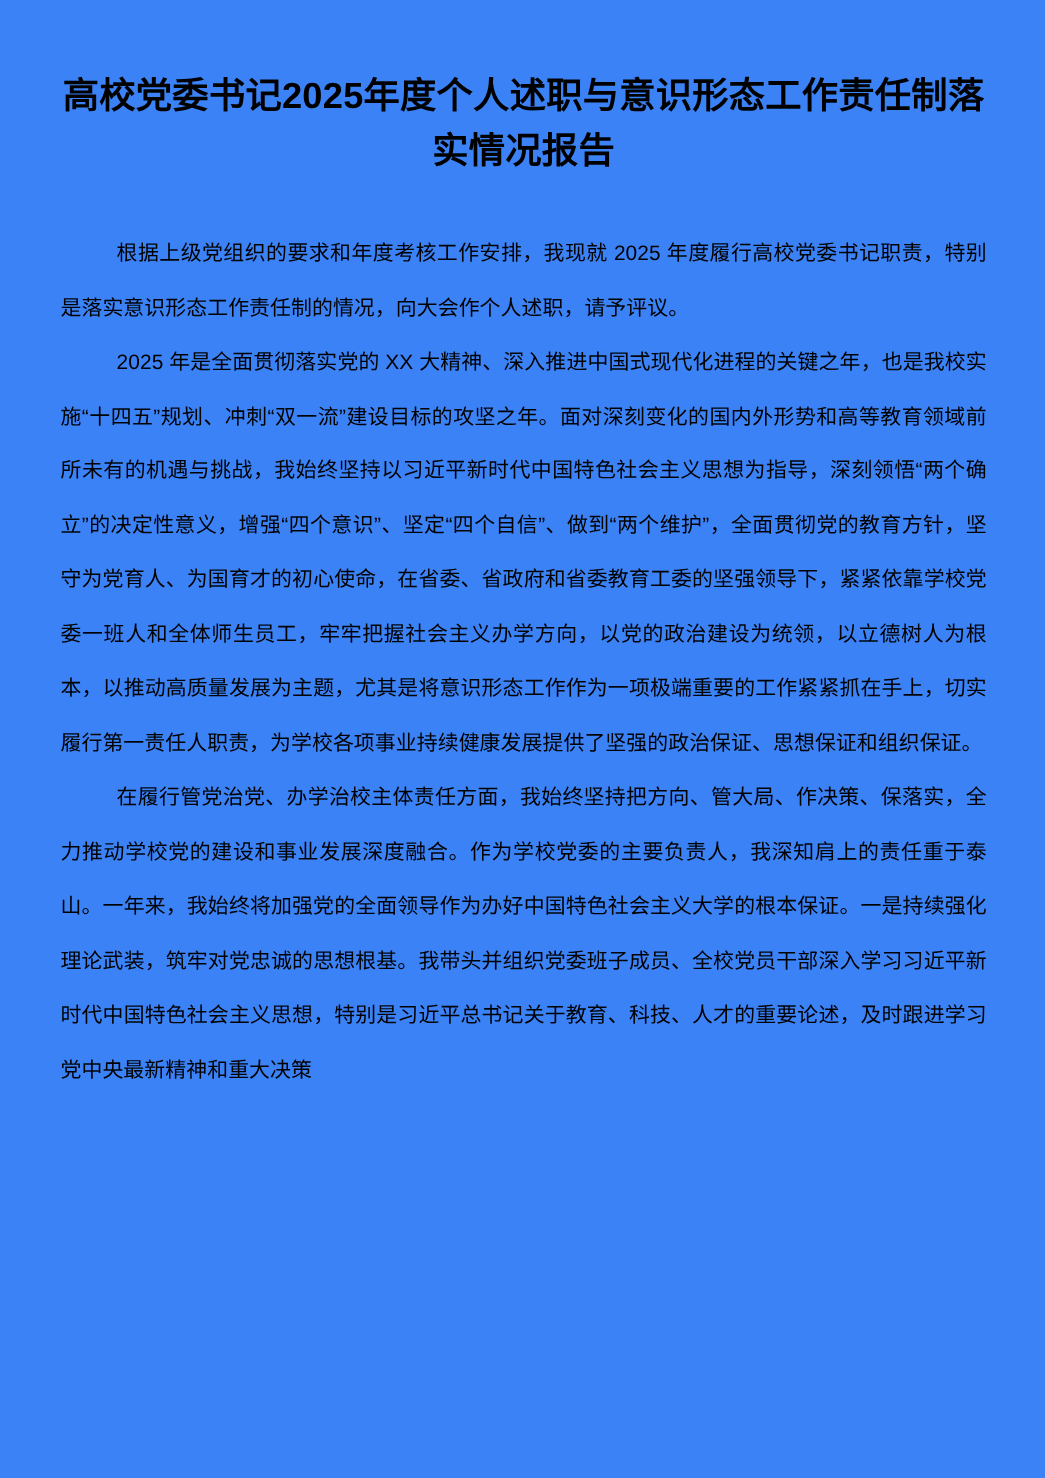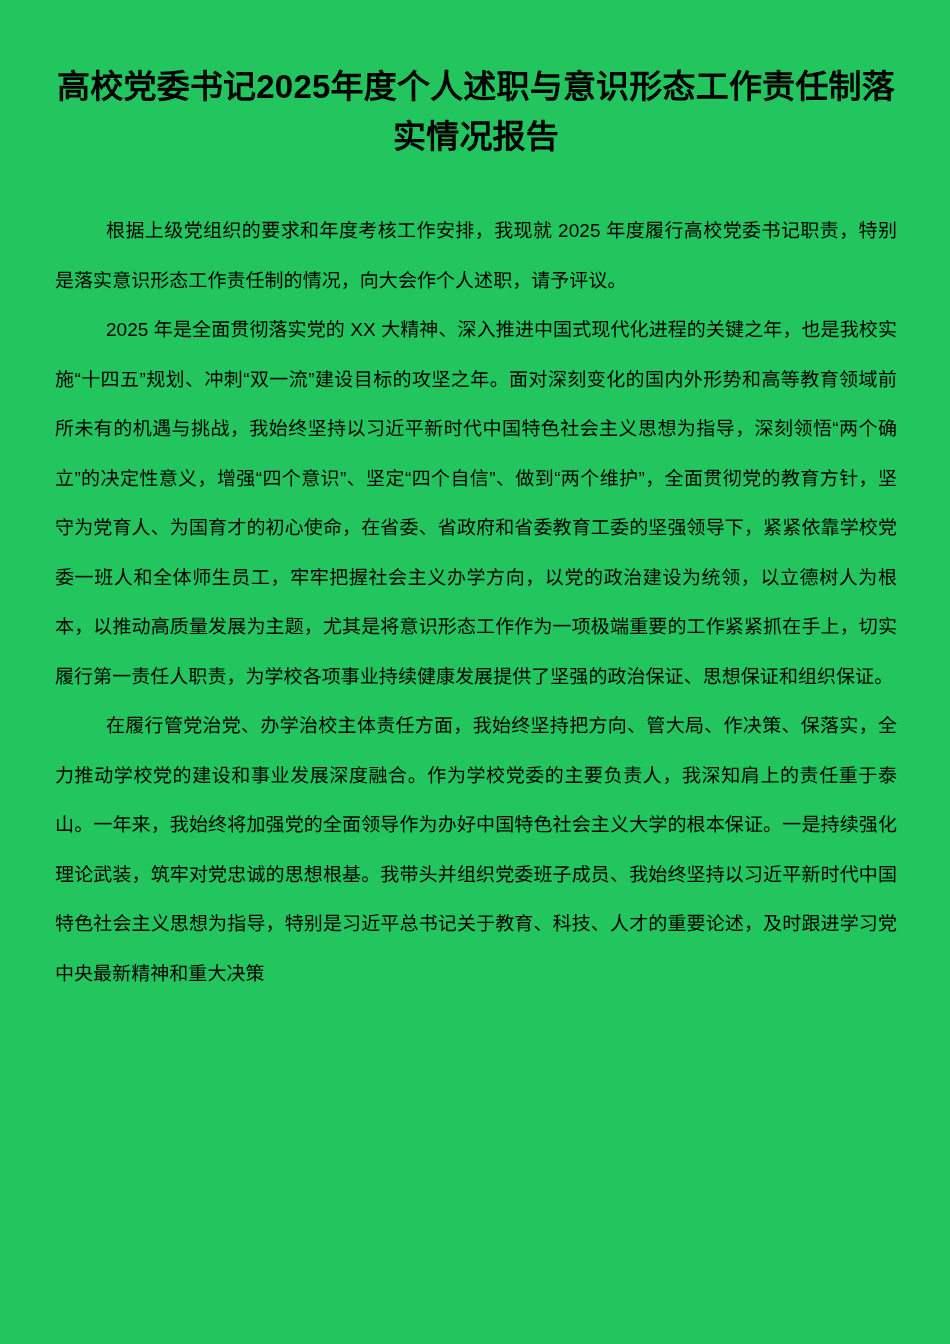--- a/index.html
+++ b/index.html
@@ -15,21 +15,21 @@
     overflow: hidden;
     font-family: "Liberation Sans", "DejaVu Sans", sans-serif;
     color: #000000;
     -webkit-font-smoothing: antialiased;
   }
 
   .page {
     position: relative;
     width: 950px;
     height: 1344px;
-    background: #22c55e;
+    background: #3b82f6;
     box-sizing: border-box;
     padding: 0;
   }
 
   .doc-body {
     position: absolute;
     left: 55px;
     top: 0;
     width: 842px;
   }
@@ -80,19 +80,19 @@
   <div class="doc-body">
 
     <h1 class="doc-title">高校党委书记2025年度个人述职与意识形态工作责任制落实情况报告</h1>
 
     <div class="para-block">
 
       <p class="para">根据上级党组织的要求和年度考核工作安排，我现就 2025 年度履行高校党委书记职责，特别是落实意识形态工作责任制的情况，向大会作个人述职，请予评议。</p>
 
       <p class="para">2025 年是全面贯彻落实党的 XX 大精神、深入推进中国式现代化进程的关键之年，也是我校实施“十四五”规划、冲刺“双一流”建设目标的攻坚之年。面对深刻变化的国内外形势和高等教育领域前所未有的机遇与挑战，我始终坚持以习近平新时代中国特色社会主义思想为指导，深刻领悟“两个确立”的决定性意义，增强“四个意识”、坚定“四个自信”、做到“两个维护”，全面贯彻党的教育方针，坚守为党育人、为国育才的初心使命，在省委、省政府和省委教育工委的坚强领导下，紧紧依靠学校党委一班人和全体师生员工，牢牢把握社会主义办学方向，以党的政治建设为统领，以立德树人为根本，以推动高质量发展为主题，尤其是将意识形态工作作为一项极端重要的工作紧紧抓在手上，切实履行第一责任人职责，为学校各项事业持续健康发展提供了坚强的政治保证、思想保证和组织保证。</p>
 
-      <p class="para"><span>在履行管党治党、办学治校主体责任方面，我始终坚持把方向、管大局、作决策、保落实，全力推动学校党的建设和事业发展深度融合。作为学校党委的主要负责人，我深知肩上的责任重于泰山。一年来，我始终将加强党的全面领导作为办好中国特色社会主义大学的根本保证。</span><span class="bold-run">一是</span><span>持续强化理论武装，筑牢对党忠诚的思想根基。我带头并组织党委班子成员、我始终坚持以习近平新时代中国特色社会主义思想为指导，特别是习近平总书记关于教育、科技、人才的重要论述，及时跟进学习党中央最新精神和重大决策</span></p>
+      <p class="para"><span>在履行管党治党、办学治校主体责任方面，我始终坚持把方向、管大局、作决策、保落实，全力推动学校党的建设和事业发展深度融合。作为学校党委的主要负责人，我深知肩上的责任重于泰山。一年来，我始终将加强党的全面领导作为办好中国特色社会主义大学的根本保证。</span><span class="bold-run">一是</span><span>持续强化理论武装，筑牢对党忠诚的思想根基。我带头并组织党委班子成员、全校党员干部深入学习习近平新时代中国特色社会主义思想，特别是习近平总书记关于教育、科技、人才的重要论述，及时跟进学习党中央最新精神和重大决策</span></p>
 
     </div>
 
   </div>
 
 </div>
 
 </body></html>

